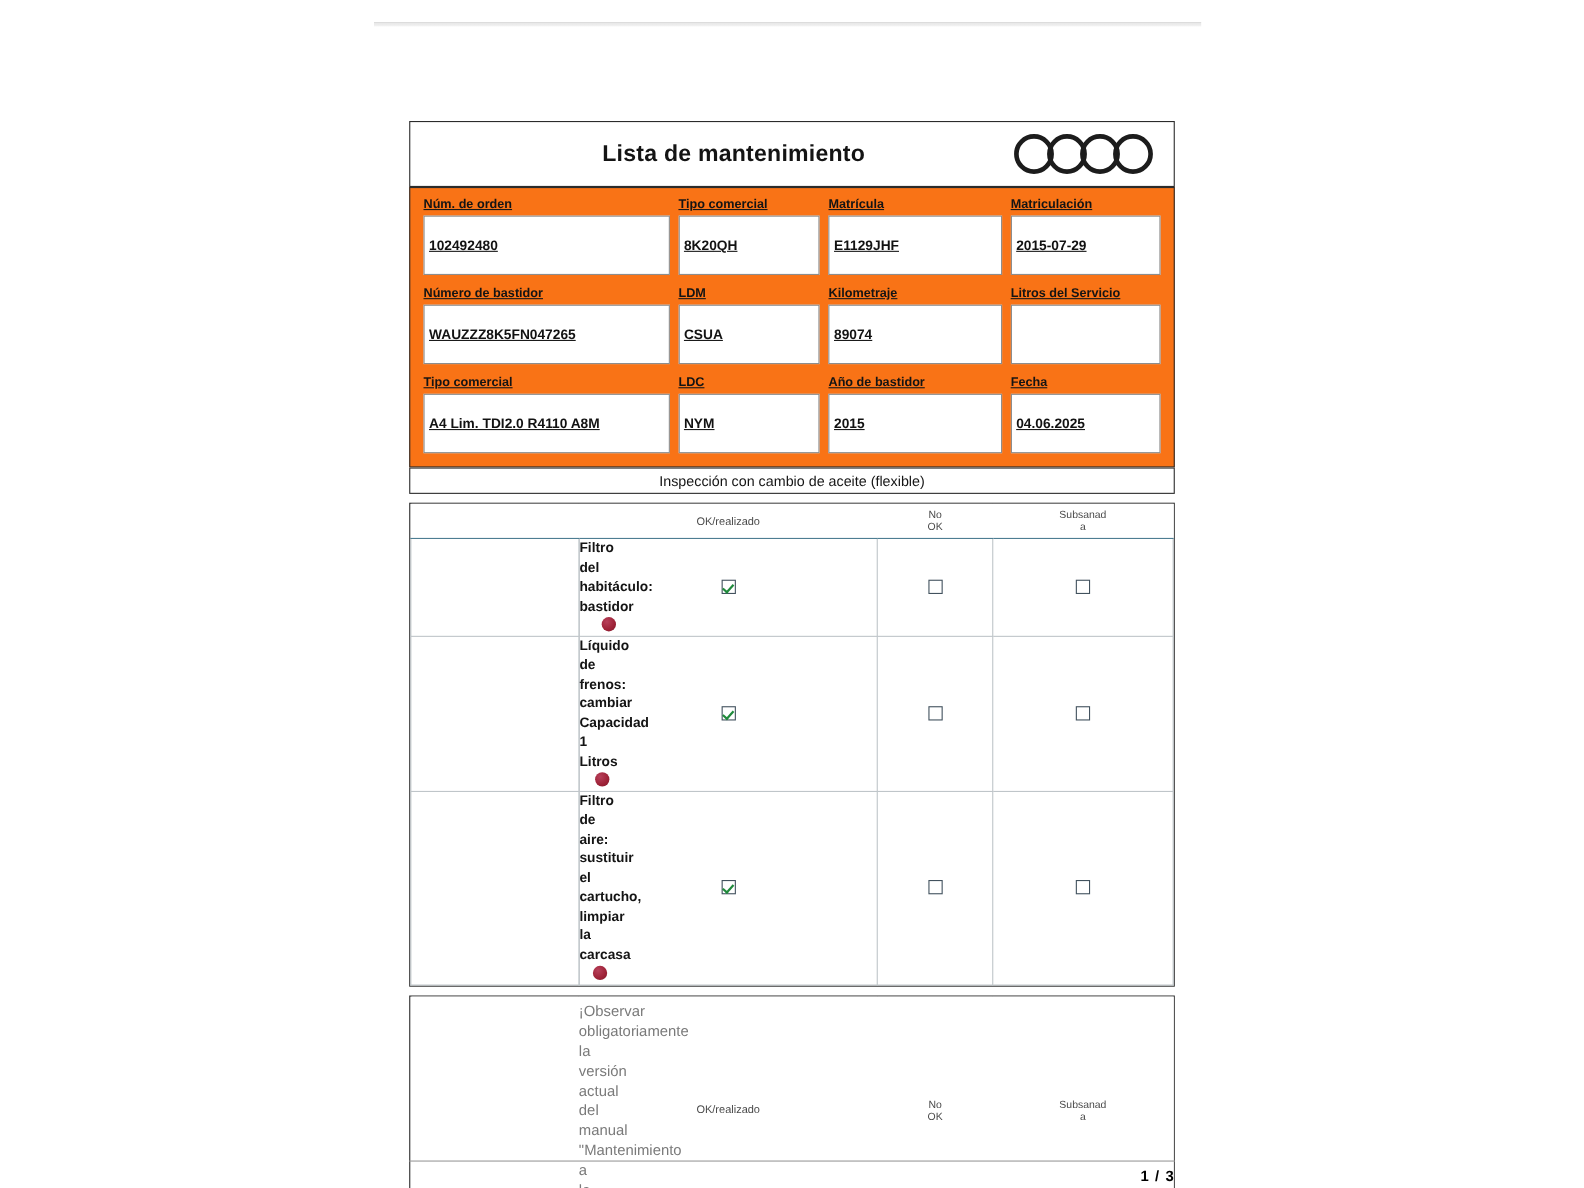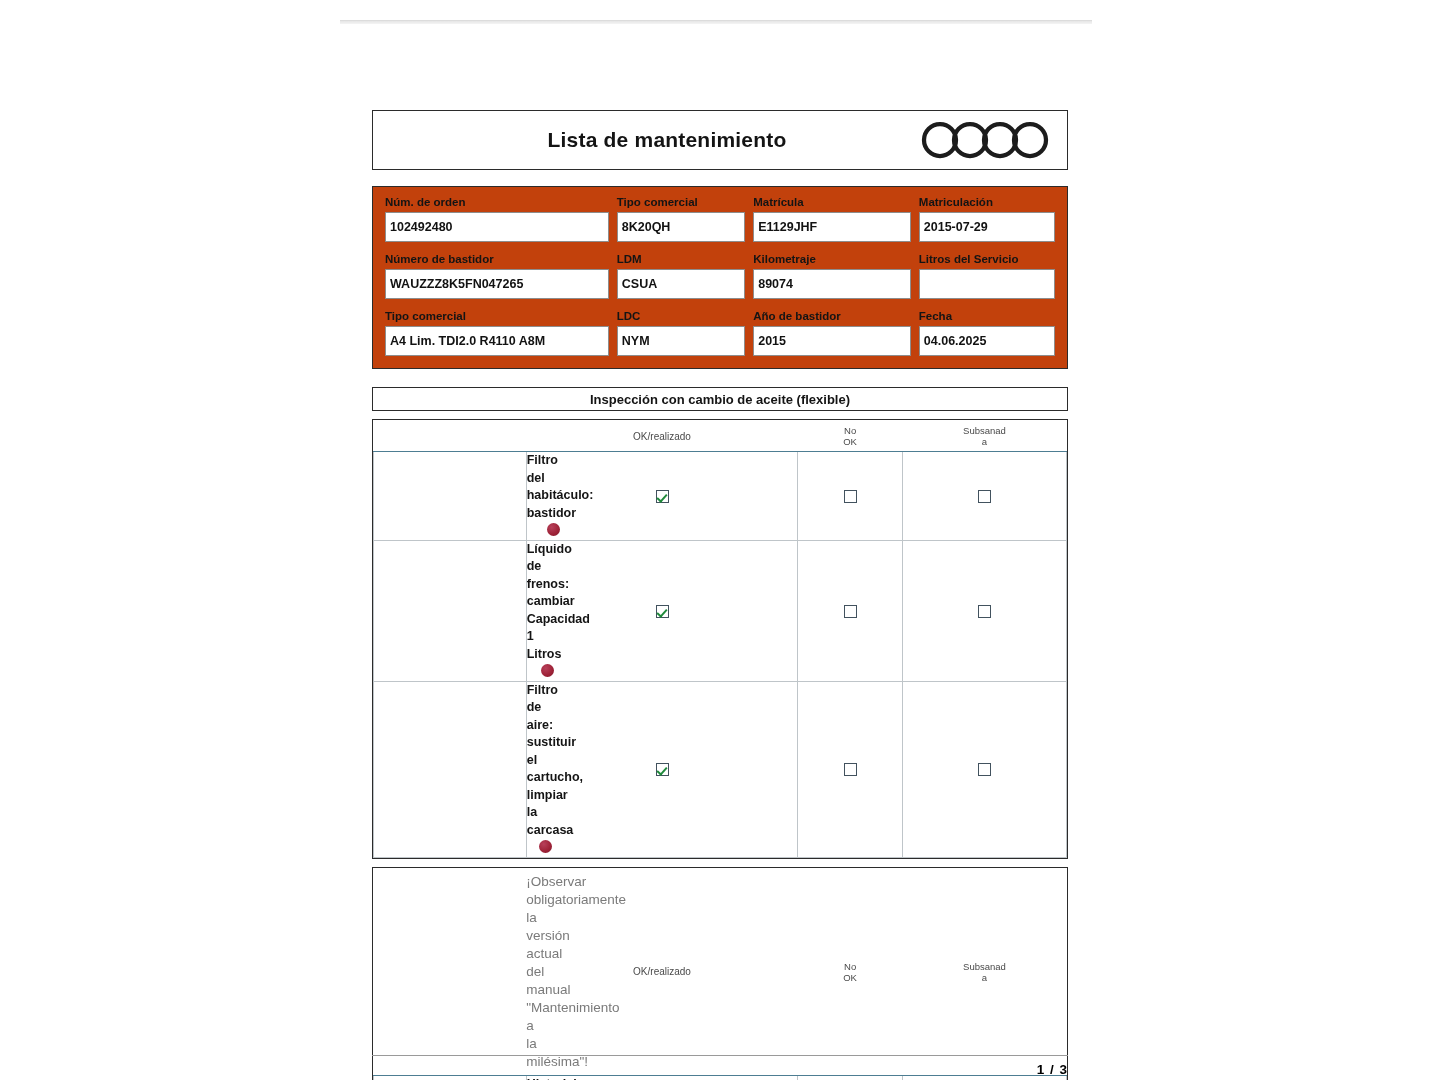--- a/index.html
+++ b/index.html
@@ -59,23 +59,24 @@
   .audi-logo {
     width: 132px;
     height: 44px;
     margin-right: 14px;
     flex: 0 0 auto;
   }
 
   
   .data-box {
     border: 1.6px solid #2b2b2b;
-    margin-top: 16px;
+    margin-top: 0;
     padding: 8px 8px 12px 8px;
-    background: #c2410c;
+    background: #f97316;
+    text-decoration: underline;
   }
   .data-row {
     display: flex;
     margin-bottom: 5px;
   }
   .data-row:last-child { margin-bottom: 0; }
   .field {
     padding: 0 4px;
     box-sizing: border-box;
   }
@@ -91,36 +92,35 @@
     line-height: 14px;
     white-space: nowrap;
   }
   .field-input {
     border: 1px solid #8d8d8d;
     height: 20px;
     line-height: 20px;
     font-size: 12.5px;
     font-weight: 700;
     color: #121212;
-    padding: 4px 4px;
+    padding: 16px 4px;
     background: #fff;
     overflow: hidden;
     white-space: nowrap;
   }
 
   
   .section-banner {
     border: 1.6px solid #2b2b2b;
-    margin-top: 18px;
     height: 22px;
     display: flex;
     align-items: center;
     justify-content: center;
     font-size: 13px;
-    font-weight: 700;
+    font-weight: 400;
     color: #141414;
     background: #fff;
   }
 
   
   .table-block {
     border: 1.6px solid #2b2b2b;
     margin-top: 8px;
     background: #fff;
   }

